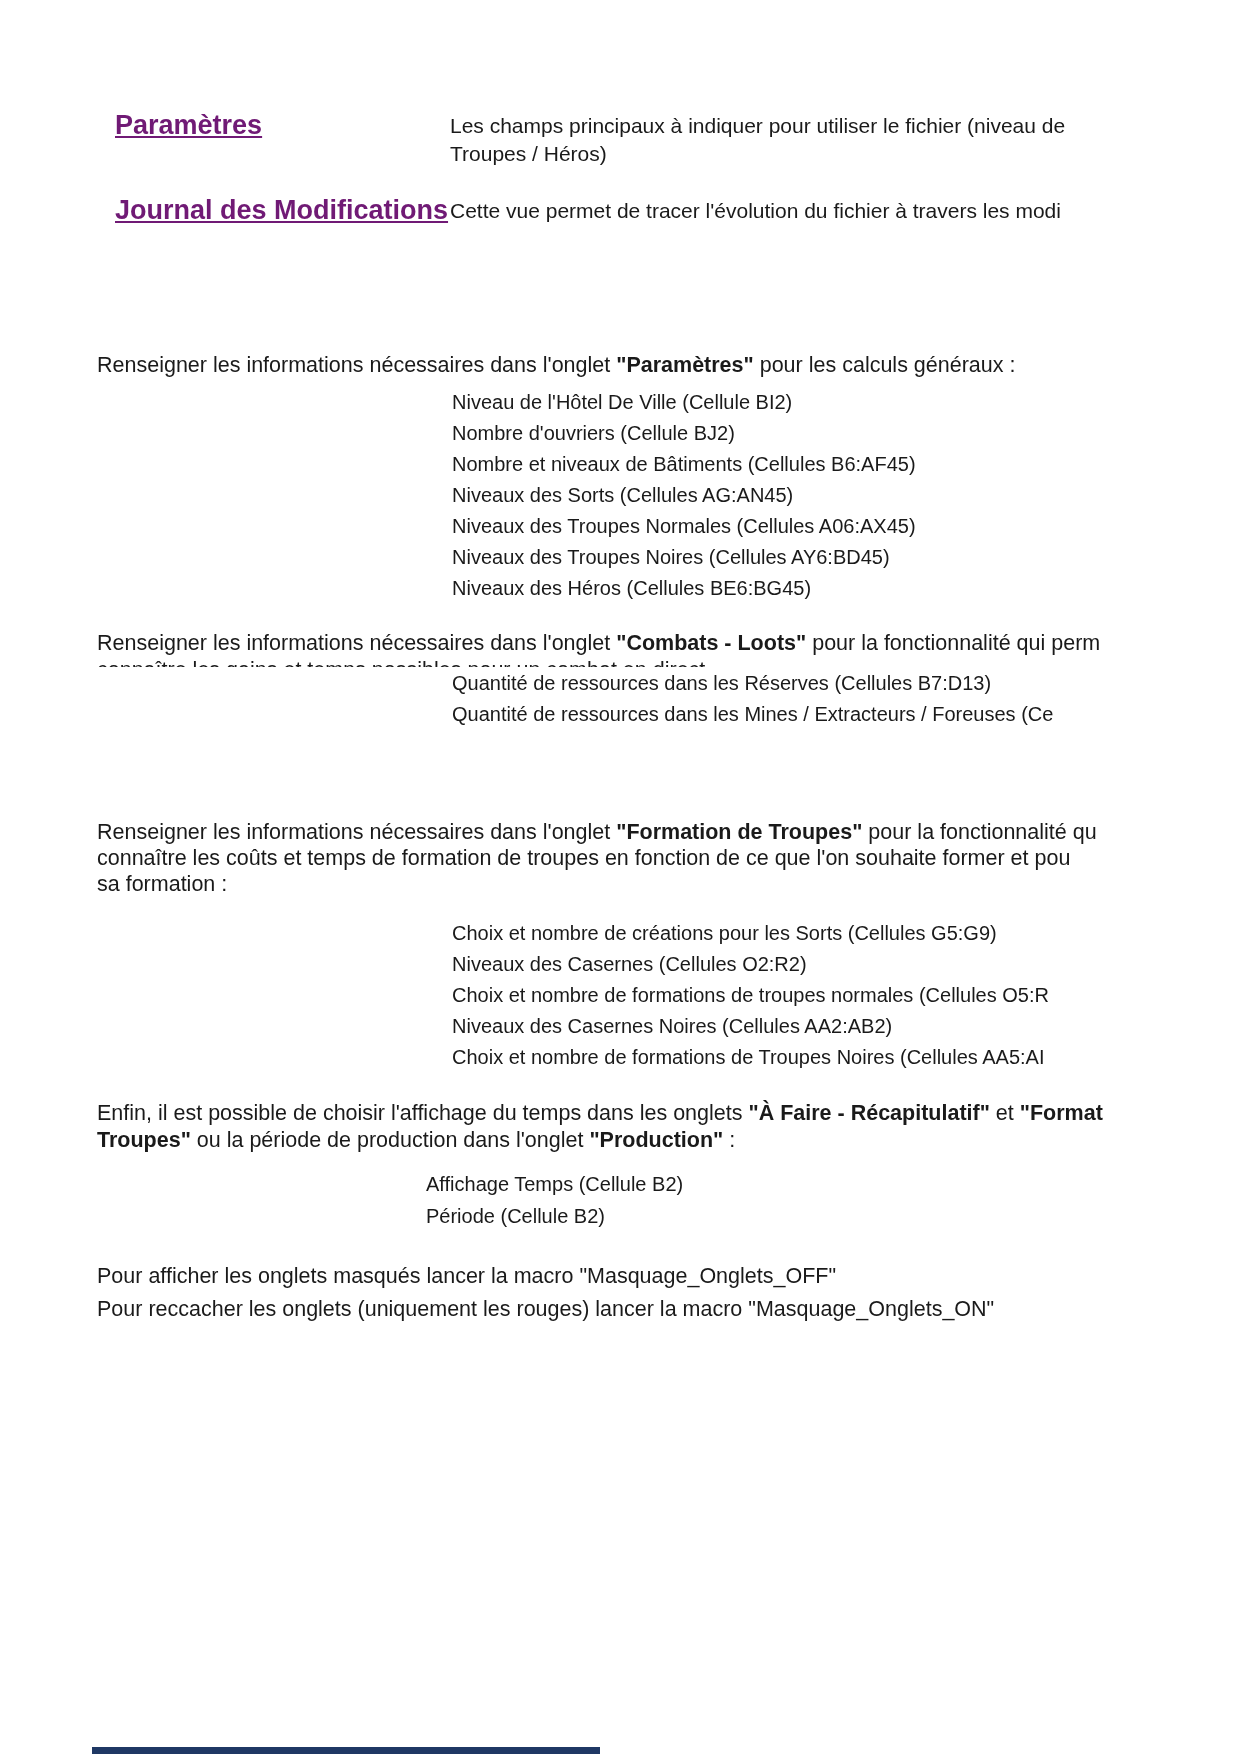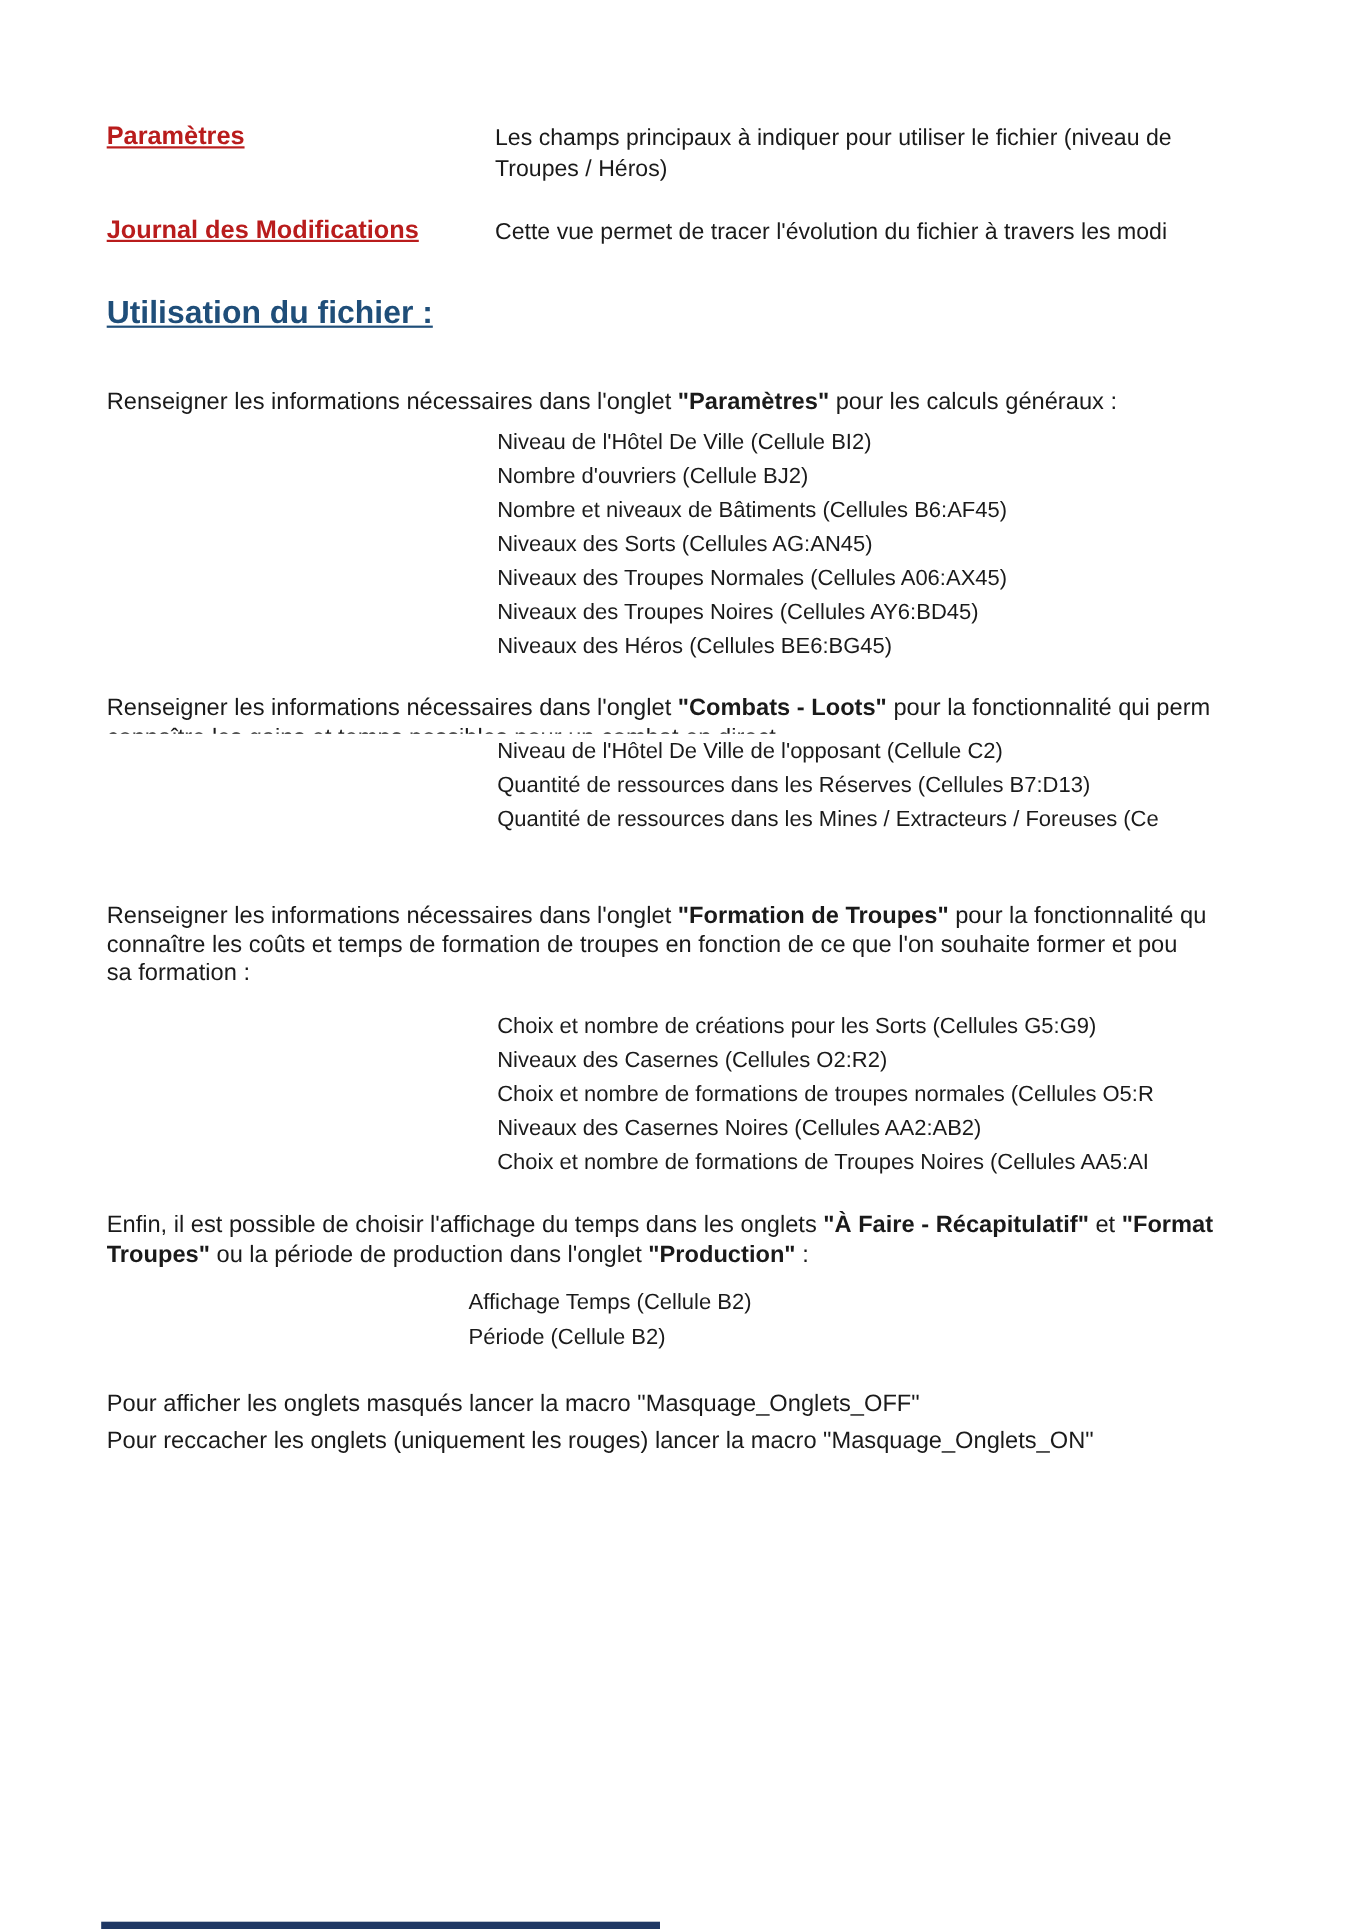--- a/index.html
+++ b/index.html
@@ -9,25 +9,26 @@
     width: 1241px;
     height: 1754px;
     background: #ffffff;
     overflow: hidden;
     font-family: "Liberation Sans", sans-serif;
     color: #1a1a1a;
   }
   .abs { position: absolute; }
   .nowrap { white-space: nowrap; }
   .term {
-    font-size: 23px;
+    font-size: 27px;
     font-weight: 700;
     text-decoration: underline;
-    color: #b91c1c;
+    color: #701a75;
     white-space: nowrap;
+    margin-left: 18px;
   }
   .h1 {
     font-size: 29px;
     font-weight: 700;
     color: #1F4E79;
     text-decoration: underline;
     white-space: nowrap;
   }
   .para { font-size: 21.5px; line-height: 27px; }
   .para .b, .b { font-weight: 700; }
@@ -47,21 +48,20 @@
 
   <div class="abs term" style="left:97px; top:110px;">Paramètres</div>
   <div class="abs" style="left:450px; top:112px;">
     <div class="desc-line">Les champs principaux à indiquer pour utiliser le fichier (niveau de</div>
     <div class="desc-line">Troupes / Héros)</div>
   </div>
 
   <div class="abs term" style="left:97px; top:195px;">Journal des Modifications</div>
   <div class="abs desc-line" style="left:450px; top:197px;">Cette vue permet de tracer l'évolution du fichier à travers les modi</div>
 
-  <div class="abs h1" style="left:97px; top:269px;">Utilisation du fichier :</div>
 
   <div class="abs para nowrap" style="left:97px; top:352px;">
     <span>Renseigner les informations nécessaires dans l'onglet </span><span class="b">"Paramètres"</span><span> pour les calculs généraux :</span>
   </div>
   <div class="abs list" style="left:452px; top:387px;">
     <div class="li">Niveau de l'Hôtel De Ville (Cellule BI2)</div>
     <div class="li">Nombre d'ouvriers (Cellule BJ2)</div>
     <div class="li">Nombre et niveaux de Bâtiments (Cellules B6:AF45)</div>
     <div class="li">Niveaux des Sorts (Cellules AG:AN45)</div>
     <div class="li">Niveaux des Troupes Normales (Cellules A06:AX45)</div>
@@ -69,21 +69,20 @@
     <div class="li">Niveaux des Héros (Cellules BE6:BG45)</div>
   </div>
 
   <div class="abs para clip-v" style="left:97px; top:630px; width:1200px; height:37px;">
     <div class="nowrap">
       <span>Renseigner les informations nécessaires dans l'onglet </span><span class="b">"Combats - Loots"</span><span> pour la fonctionnalité qui perm</span>
     </div>
     <div class="nowrap">connaître les gains et temps possibles pour un combat en direct</div>
   </div>
   <div class="abs list" style="left:452px; top:668px;">
-    <div class="li">Niveau de l'Hôtel De Ville de l'opposant (Cellule C2)</div>
     <div class="li">Quantité de ressources dans les Réserves (Cellules B7:D13)</div>
     <div class="li">Quantité de ressources dans les Mines / Extracteurs / Foreuses (Ce</div>
   </div>
 
   <div class="abs para" style="left:97px; top:819px; line-height:26px;">
     <div class="nowrap">
       <span>Renseigner les informations nécessaires dans l'onglet </span><span class="b">"Formation de Troupes"</span><span> pour la fonctionnalité qu</span>
     </div>
     <div class="nowrap">connaître les coûts et temps de formation de troupes en fonction de ce que l'on souhaite former et pou</div>
     <div class="nowrap">sa formation :</div>

